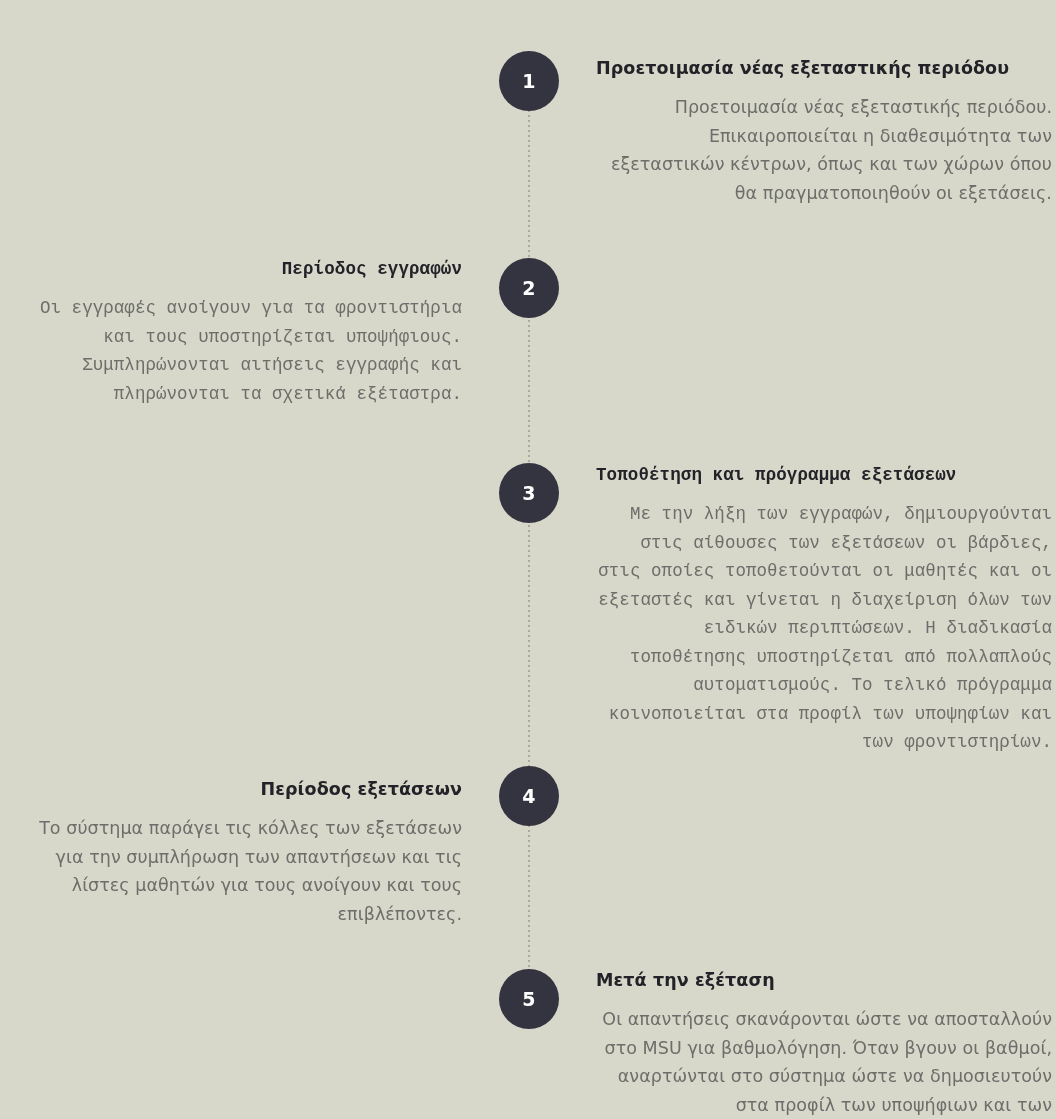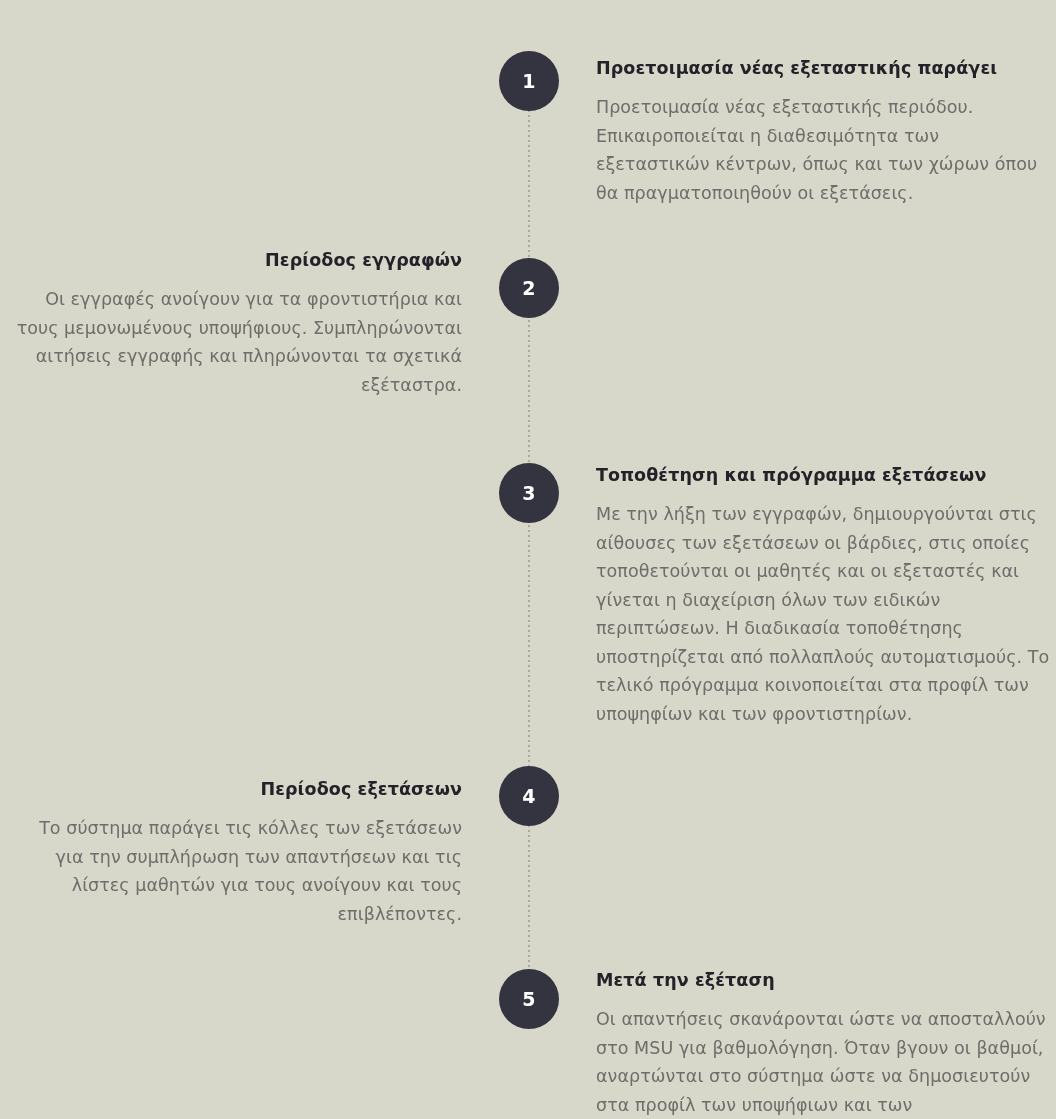--- a/index.html
+++ b/index.html
@@ -88,48 +88,49 @@
     letter-spacing: 0.1px;
   }
 
   .step-body {
     margin: 0;
     font-size: 17.5px;
     font-weight: normal;
     line-height: 28.5px;
     color: #6d6e6a;
     letter-spacing: 0.05px;
+    text-align: right;
   }
 </style>
 </head>
 <body>
 
 <div id="timeline">
 
   <div class="spine"></div>
 
   <div class="step">
     <div class="marker" style="top:51px;">1</div>
     <div class="content right" style="top:56px;">
-      <p class="step-title">Προετοιμασία νέας εξεταστικής παράγει</p>
+      <p class="step-title">Προετοιμασία νέας εξεταστικής περιόδου</p>
       <p class="step-body">Προετοιμασία νέας εξεταστικής περιόδου. Επικαιροποιείται η διαθεσιμότητα των εξεταστικών κέντρων, όπως και των χώρων όπου θα πραγματοποιηθούν οι εξετάσεις.</p>
     </div>
   </div>
 
   <div class="step">
     <div class="marker" style="top:258px;">2</div>
-    <div class="content left" style="top:248px;">
+    <div class="content left" style="top:257px;font-family:Liberation Mono, monospace;">
       <p class="step-title">Περίοδος εγγραφών</p>
-      <p class="step-body">Οι εγγραφές ανοίγουν για τα φροντιστήρια και τους μεμονωμένους υποψήφιους. Συμπληρώνονται αιτήσεις εγγραφής και πληρώνονται τα σχετικά εξέταστρα.</p>
+      <p class="step-body">Οι εγγραφές ανοίγουν για τα φροντιστήρια και τους υποστηρίζεται υποψήφιους. Συμπληρώνονται αιτήσεις εγγραφής και πληρώνονται τα σχετικά εξέταστρα.</p>
     </div>
   </div>
 
   <div class="step">
     <div class="marker" style="top:463px;">3</div>
-    <div class="content right" style="top:463px;">
+    <div class="content right" style="top:463px;font-family:Liberation Mono, monospace;">
       <p class="step-title">Τοποθέτηση και πρόγραμμα εξετάσεων</p>
       <p class="step-body">Με την λήξη των εγγραφών, δημιουργούνται στις αίθουσες των εξετάσεων οι βάρδιες, στις οποίες τοποθετούνται οι μαθητές και οι εξεταστές και γίνεται η διαχείριση όλων των ειδικών περιπτώσεων. Η διαδικασία τοποθέτησης υποστηρίζεται από πολλαπλούς αυτοματισμούς. Το τελικό πρόγραμμα κοινοποιείται στα προφίλ των υποψηφίων και των φροντιστηρίων.</p>
     </div>
   </div>
 
   <div class="step">
     <div class="marker" style="top:766px;">4</div>
     <div class="content left" style="top:777px;">
       <p class="step-title">Περίοδος εξετάσεων</p>
       <p class="step-body">Το σύστημα παράγει τις κόλλες των εξετάσεων για την συμπλήρωση των απαντήσεων και τις λίστες μαθητών για τους ανοίγουν και τους επιβλέποντες.</p>

